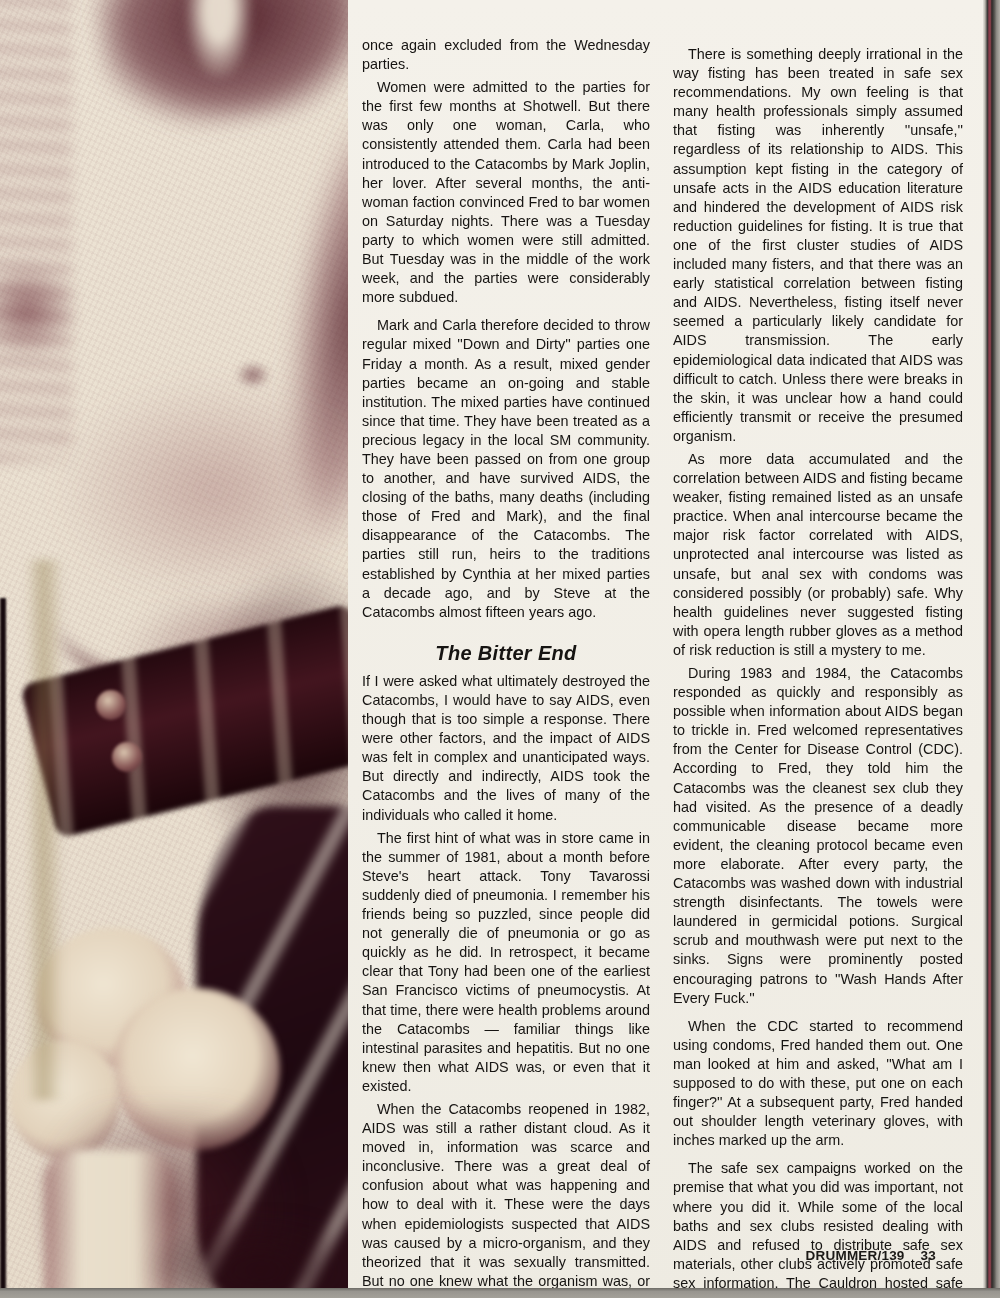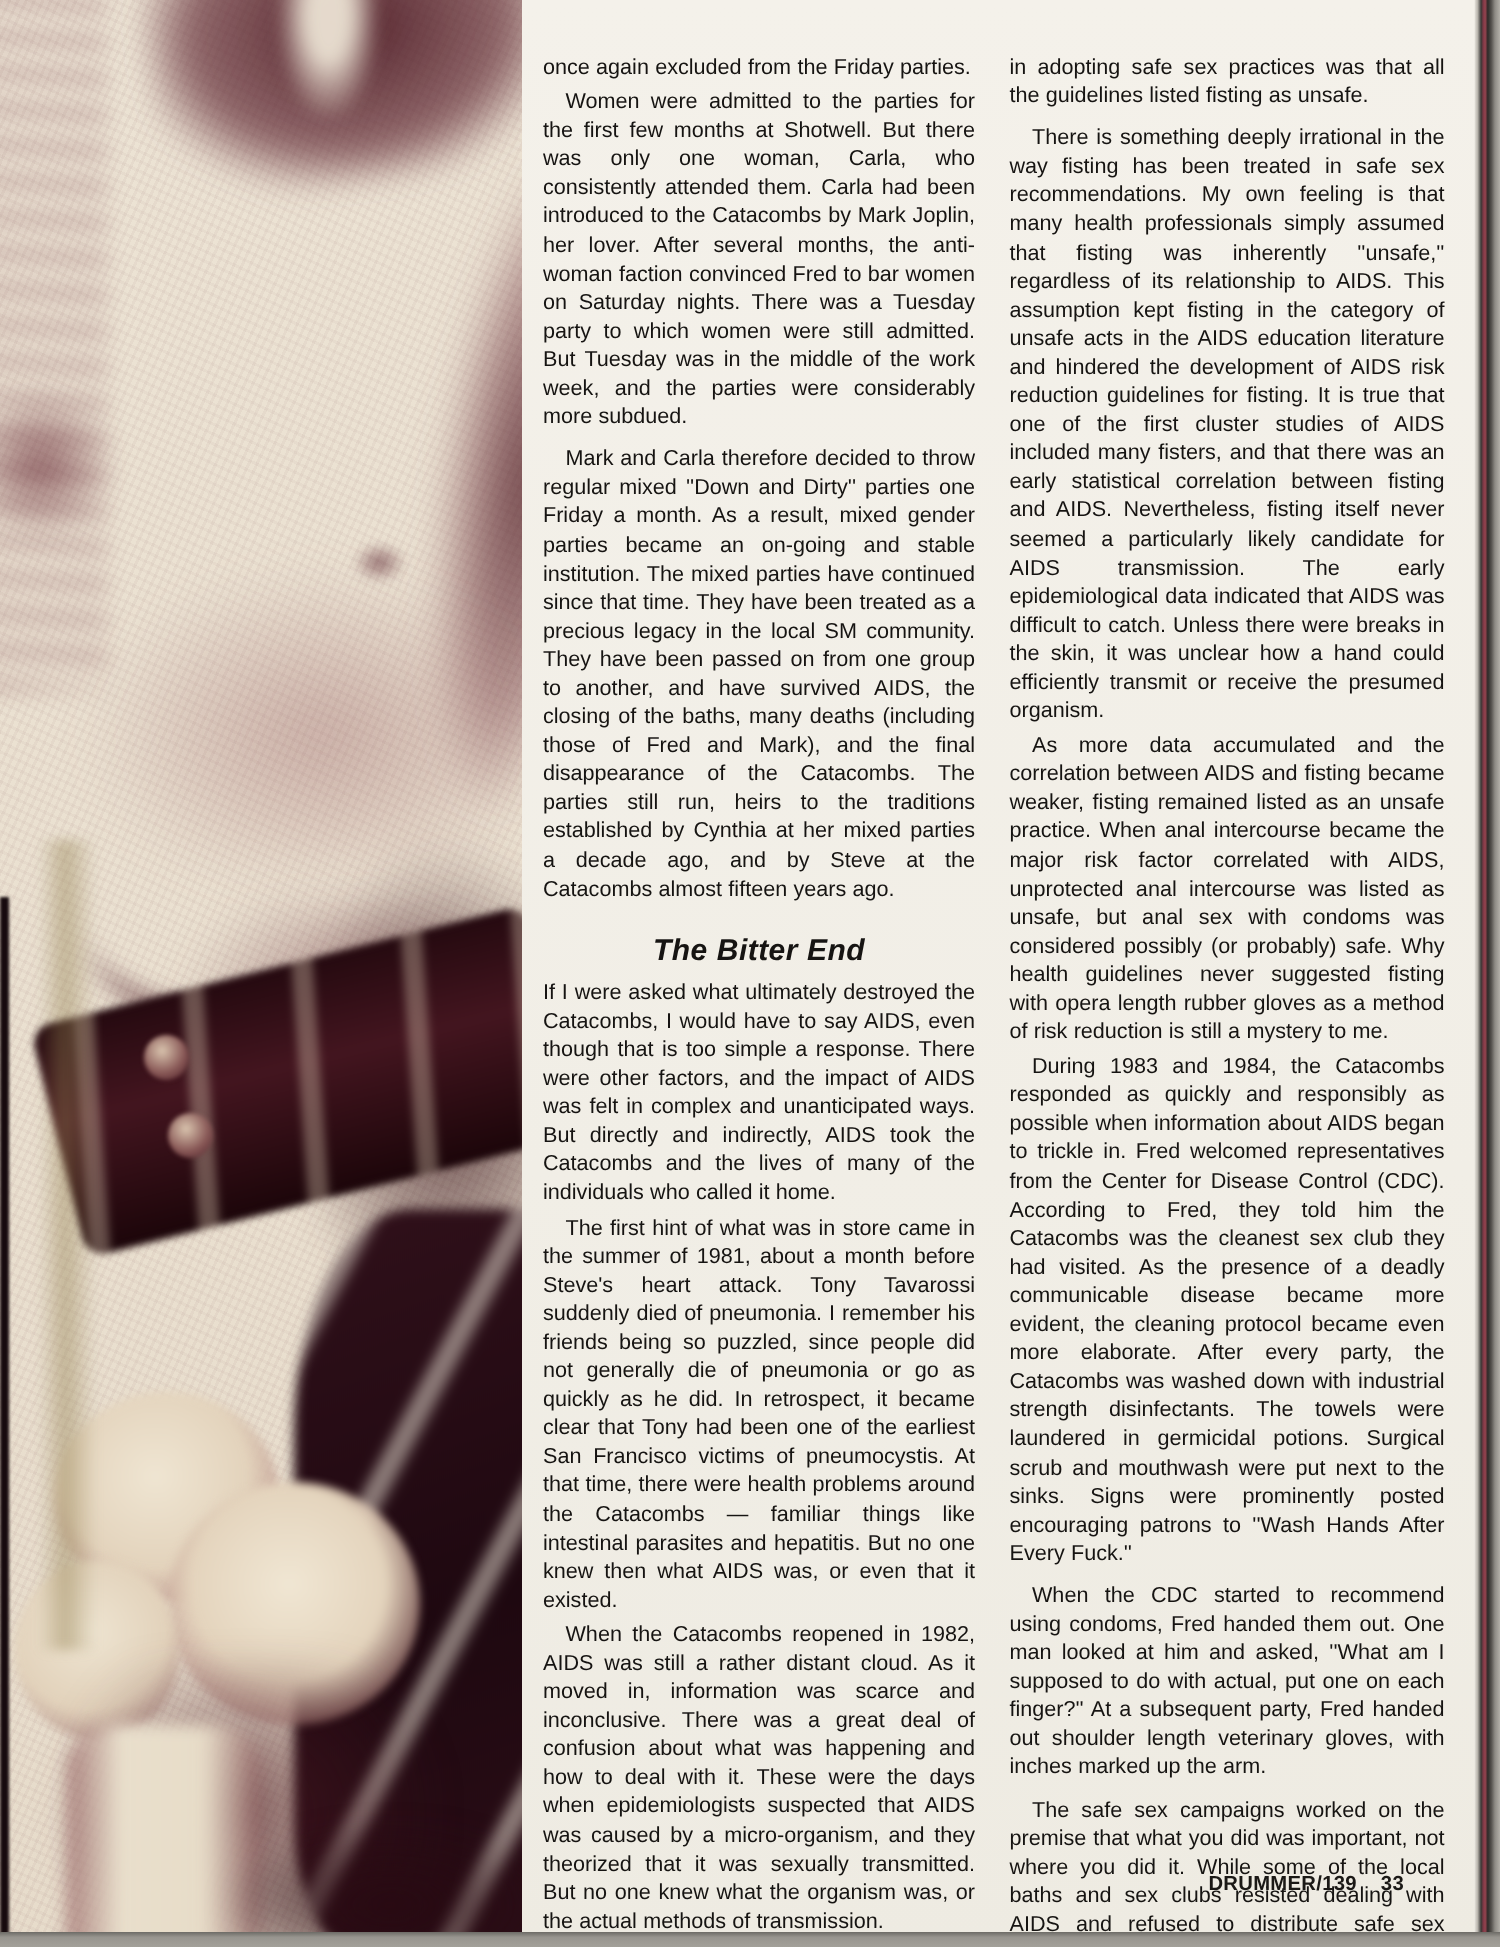--- a/index.html
+++ b/index.html
@@ -226,35 +226,34 @@
     <div class="blob ill-pale-form f2"></div>
     <div class="blob ill-pale-form f3"></div>
     <div class="blob ill-below-shadow"></div>
     <div class="blob ill-leg-pale"></div>
     <div class="blob ill-olive-band"></div>
     <div class="blob ill-bottom-dark"></div>
     <div class="blob ill-edge-line"></div>
   </div>
 
   <div id="col1" class="text-col">
-      <p class="para">once again excluded from the Friday parties.</p>
+      <p class="para">once again excluded from the Wednesday parties.</p>
       <p class="para indent">Women were admitted to the parties for the first few months at Shotwell. But there was only one woman, Carla, who consistently attended them. Carla had been introduced to the Catacombs by Mark Joplin, her lover. After several months, the anti-woman faction convinced Fred to bar women on Saturday nights. There was a Tuesday party to which women were still admitted. But Tuesday was in the middle of the work week, and the parties were considerably more subdued.</p>
       <p class="para indent space">Mark and Carla therefore decided to throw regular mixed ''Down and Dirty'' parties one Friday a month. As a result, mixed gender parties became an on-going and stable institution. The mixed parties have continued since that time. They have been treated as a precious legacy in the local SM community. They have been passed on from one group to another, and have survived AIDS, the closing of the baths, many deaths (including those of Fred and Mark), and the final disappearance of the Catacombs. The parties still run, heirs to the traditions established by Cynthia at her mixed parties a decade ago, and by Steve at the Catacombs almost fifteen years ago.</p>
       <h2 class="col-heading">The Bitter End</h2>
       <p class="para">If I were asked what ultimately destroyed the Catacombs, I would have to say AIDS, even though that is too simple a response. There were other factors, and the impact of AIDS was felt in complex and unanticipated ways. But directly and indirectly, AIDS took the Catacombs and the lives of many of the individuals who called it home.</p>
       <p class="para indent">The first hint of what was in store came in the summer of 1981, about a month before Steve's heart attack. Tony Tavarossi suddenly died of pneumonia. I remember his friends being so puzzled, since people did not generally die of pneumonia or go as quickly as he did. In retrospect, it became clear that Tony had been one of the earliest San Francisco victims of pneumocystis. At that time, there were health problems around the Catacombs — familiar things like intestinal parasites and hepatitis. But no one knew then what AIDS was, or even that it existed.</p>
       <p class="para indent">When the Catacombs reopened in 1982, AIDS was still a rather distant cloud. As it moved in, information was scarce and inconclusive. There was a great deal of confusion about what was happening and how to deal with it. These were the days when epidemiologists suspected that AIDS was caused by a micro-organism, and they theorized that it was sexually transmitted. But no one knew what the organism was, or the actual methods of transmission.</p>
     </div>
 
   <div id="col2" class="text-col">
-      <p class="para">in adopting safe sex practices was that all the guidelines listed fisting as unsafe.</p>
       <p class="para indent space">There is something deeply irrational in the way fisting has been treated in safe sex recommendations. My own feeling is that many health professionals simply assumed that fisting was inherently ''unsafe,'' regardless of its relationship to AIDS. This assumption kept fisting in the category of unsafe acts in the AIDS education literature and hindered the development of AIDS risk reduction guidelines for fisting. It is true that one of the first cluster studies of AIDS included many fisters, and that there was an early statistical correlation between fisting and AIDS. Nevertheless, fisting itself never seemed a particularly likely candidate for AIDS transmission. The early epidemiological data indicated that AIDS was difficult to catch. Unless there were breaks in the skin, it was unclear how a hand could efficiently transmit or receive the presumed organism.</p>
       <p class="para indent">As more data accumulated and the correlation between AIDS and fisting became weaker, fisting remained listed as an unsafe practice. When anal intercourse became the major risk factor correlated with AIDS, unprotected anal intercourse was listed as unsafe, but anal sex with condoms was considered possibly (or probably) safe. Why health guidelines never suggested fisting with opera length rubber gloves as a method of risk reduction is still a mystery to me.</p>
       <p class="para indent">During 1983 and 1984, the Catacombs responded as quickly and responsibly as possible when information about AIDS began to trickle in. Fred welcomed representatives from the Center for Disease Control (CDC). According to Fred, they told him the Catacombs was the cleanest sex club they had visited. As the presence of a deadly communicable disease became more evident, the cleaning protocol became even more elaborate. After every party, the Catacombs was washed down with industrial strength disinfectants. The towels were laundered in germicidal potions. Surgical scrub and mouthwash were put next to the sinks. Signs were prominently posted encouraging patrons to ''Wash Hands After Every Fuck.''</p>
-      <p class="para indent space">When the CDC started to recommend using condoms, Fred handed them out. One man looked at him and asked, ''What am I supposed to do with actual, put one on each finger?'' At a subsequent party, Fred handed out shoulder length veterinary gloves, with inches marked up the arm.</p>
+      <p class="para indent space">When the CDC started to recommend using condoms, Fred handed them out. One man looked at him and asked, ''What am I supposed to do with these, put one on each finger?'' At a subsequent party, Fred handed out shoulder length veterinary gloves, with inches marked up the arm.</p>
       <p class="para indent space">The safe sex campaigns worked on the premise that what you did was important, not where you did it. While some of the local baths and sex clubs resisted dealing with AIDS and refused to distribute safe sex materials, other clubs actively promoted safe sex information. The Cauldron hosted safe sex programs, and both the Cauldron and the Catacombs were especially diligent in providing safe sex updates to their respective clienteles.</p>
     </div>
 
   <div id="footer">
     <span>DRUMMER/139</span><span class="pageno">33</span>
   </div>
 
   <div id="right-edge"></div>
   <div id="bottom-edge"></div>
 

